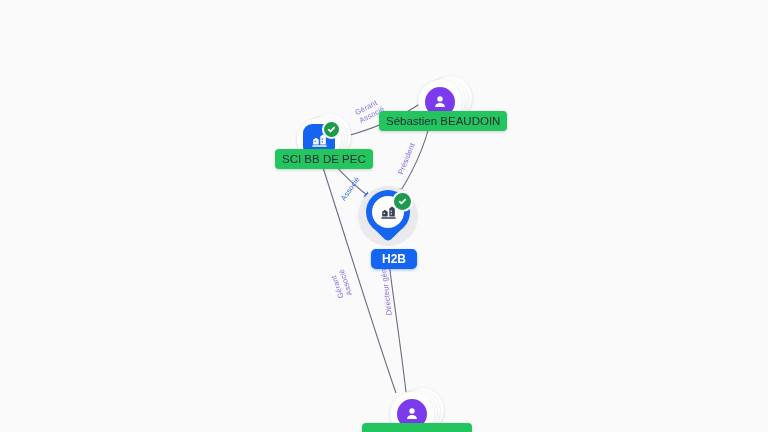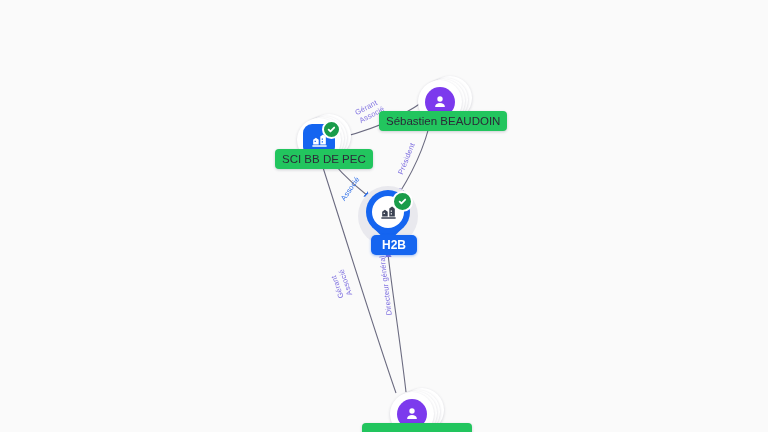--- a/index.html
+++ b/index.html
@@ -201,21 +201,21 @@
           <svg viewBox="0 0 24 24">
             <path d="M3 20h18v-2H3v2zM4 17h7v-6l-3.5-2.6L4 11v6zm9 0h7V7l-3.5-2.5L13 7v10zM5.8 12.4h1.6v1.6H5.8v-1.6zm9 -3h1.6v1.6h-1.6V9.4zm0 3.4h1.6v1.6h-1.6v-1.6z"></path>
           </svg>
         </div>
       </div>
       <div class="check" style="left:26px;top:1px;width:17px;height:17px;">
         <svg viewBox="0 0 12 12">
             <polyline points="2.2,6.2 4.6,8.6 9.6,3.4"></polyline>
           </svg>
       </div>
-      <div class="chip primary" style="left:5px;top:45px;">H2B</div>
+      <div class="chip primary" style="left:5px;top:59px;">H2B</div>
     </div>
 
     <div class="node" style="left:390px;top:392px;">
       <div class="stack s1"></div>
       <div class="stack s2"></div>
       <div class="stack s3"></div>
       <div class="stack s4">
         <div class="avatar">
           <svg viewBox="0 0 24 24">
             <circle cx="12" cy="8" r="3.6"></circle>

